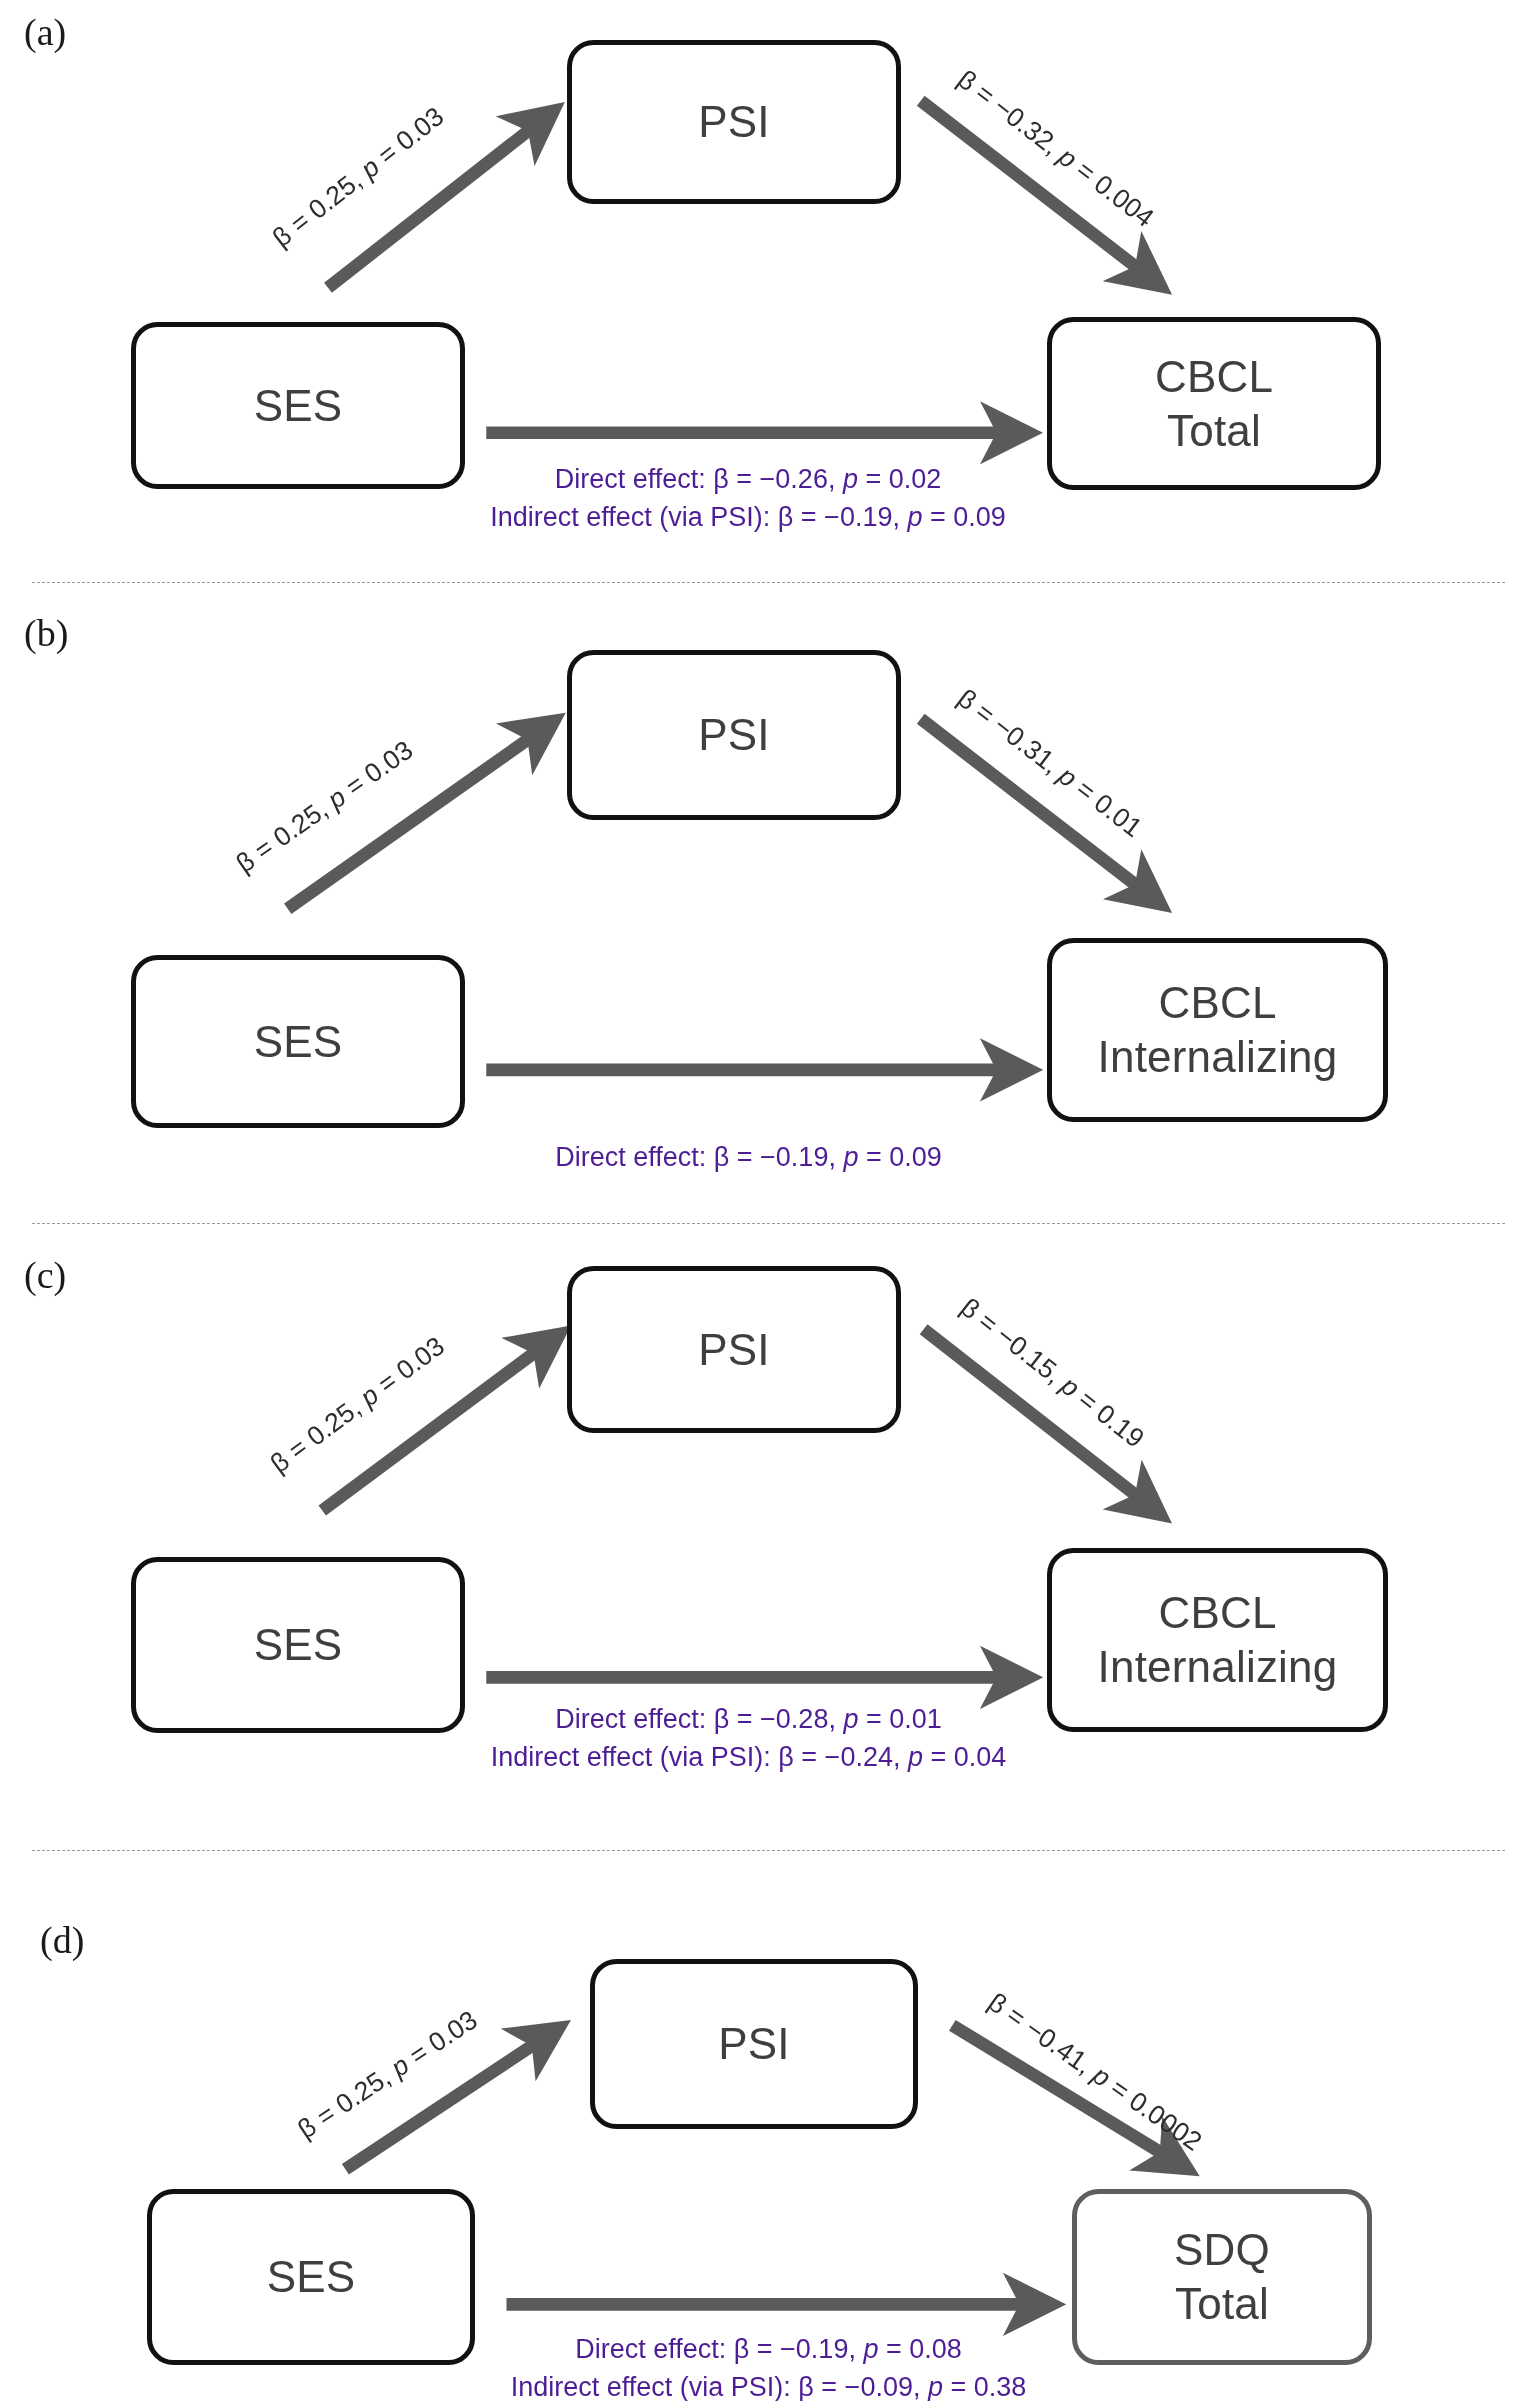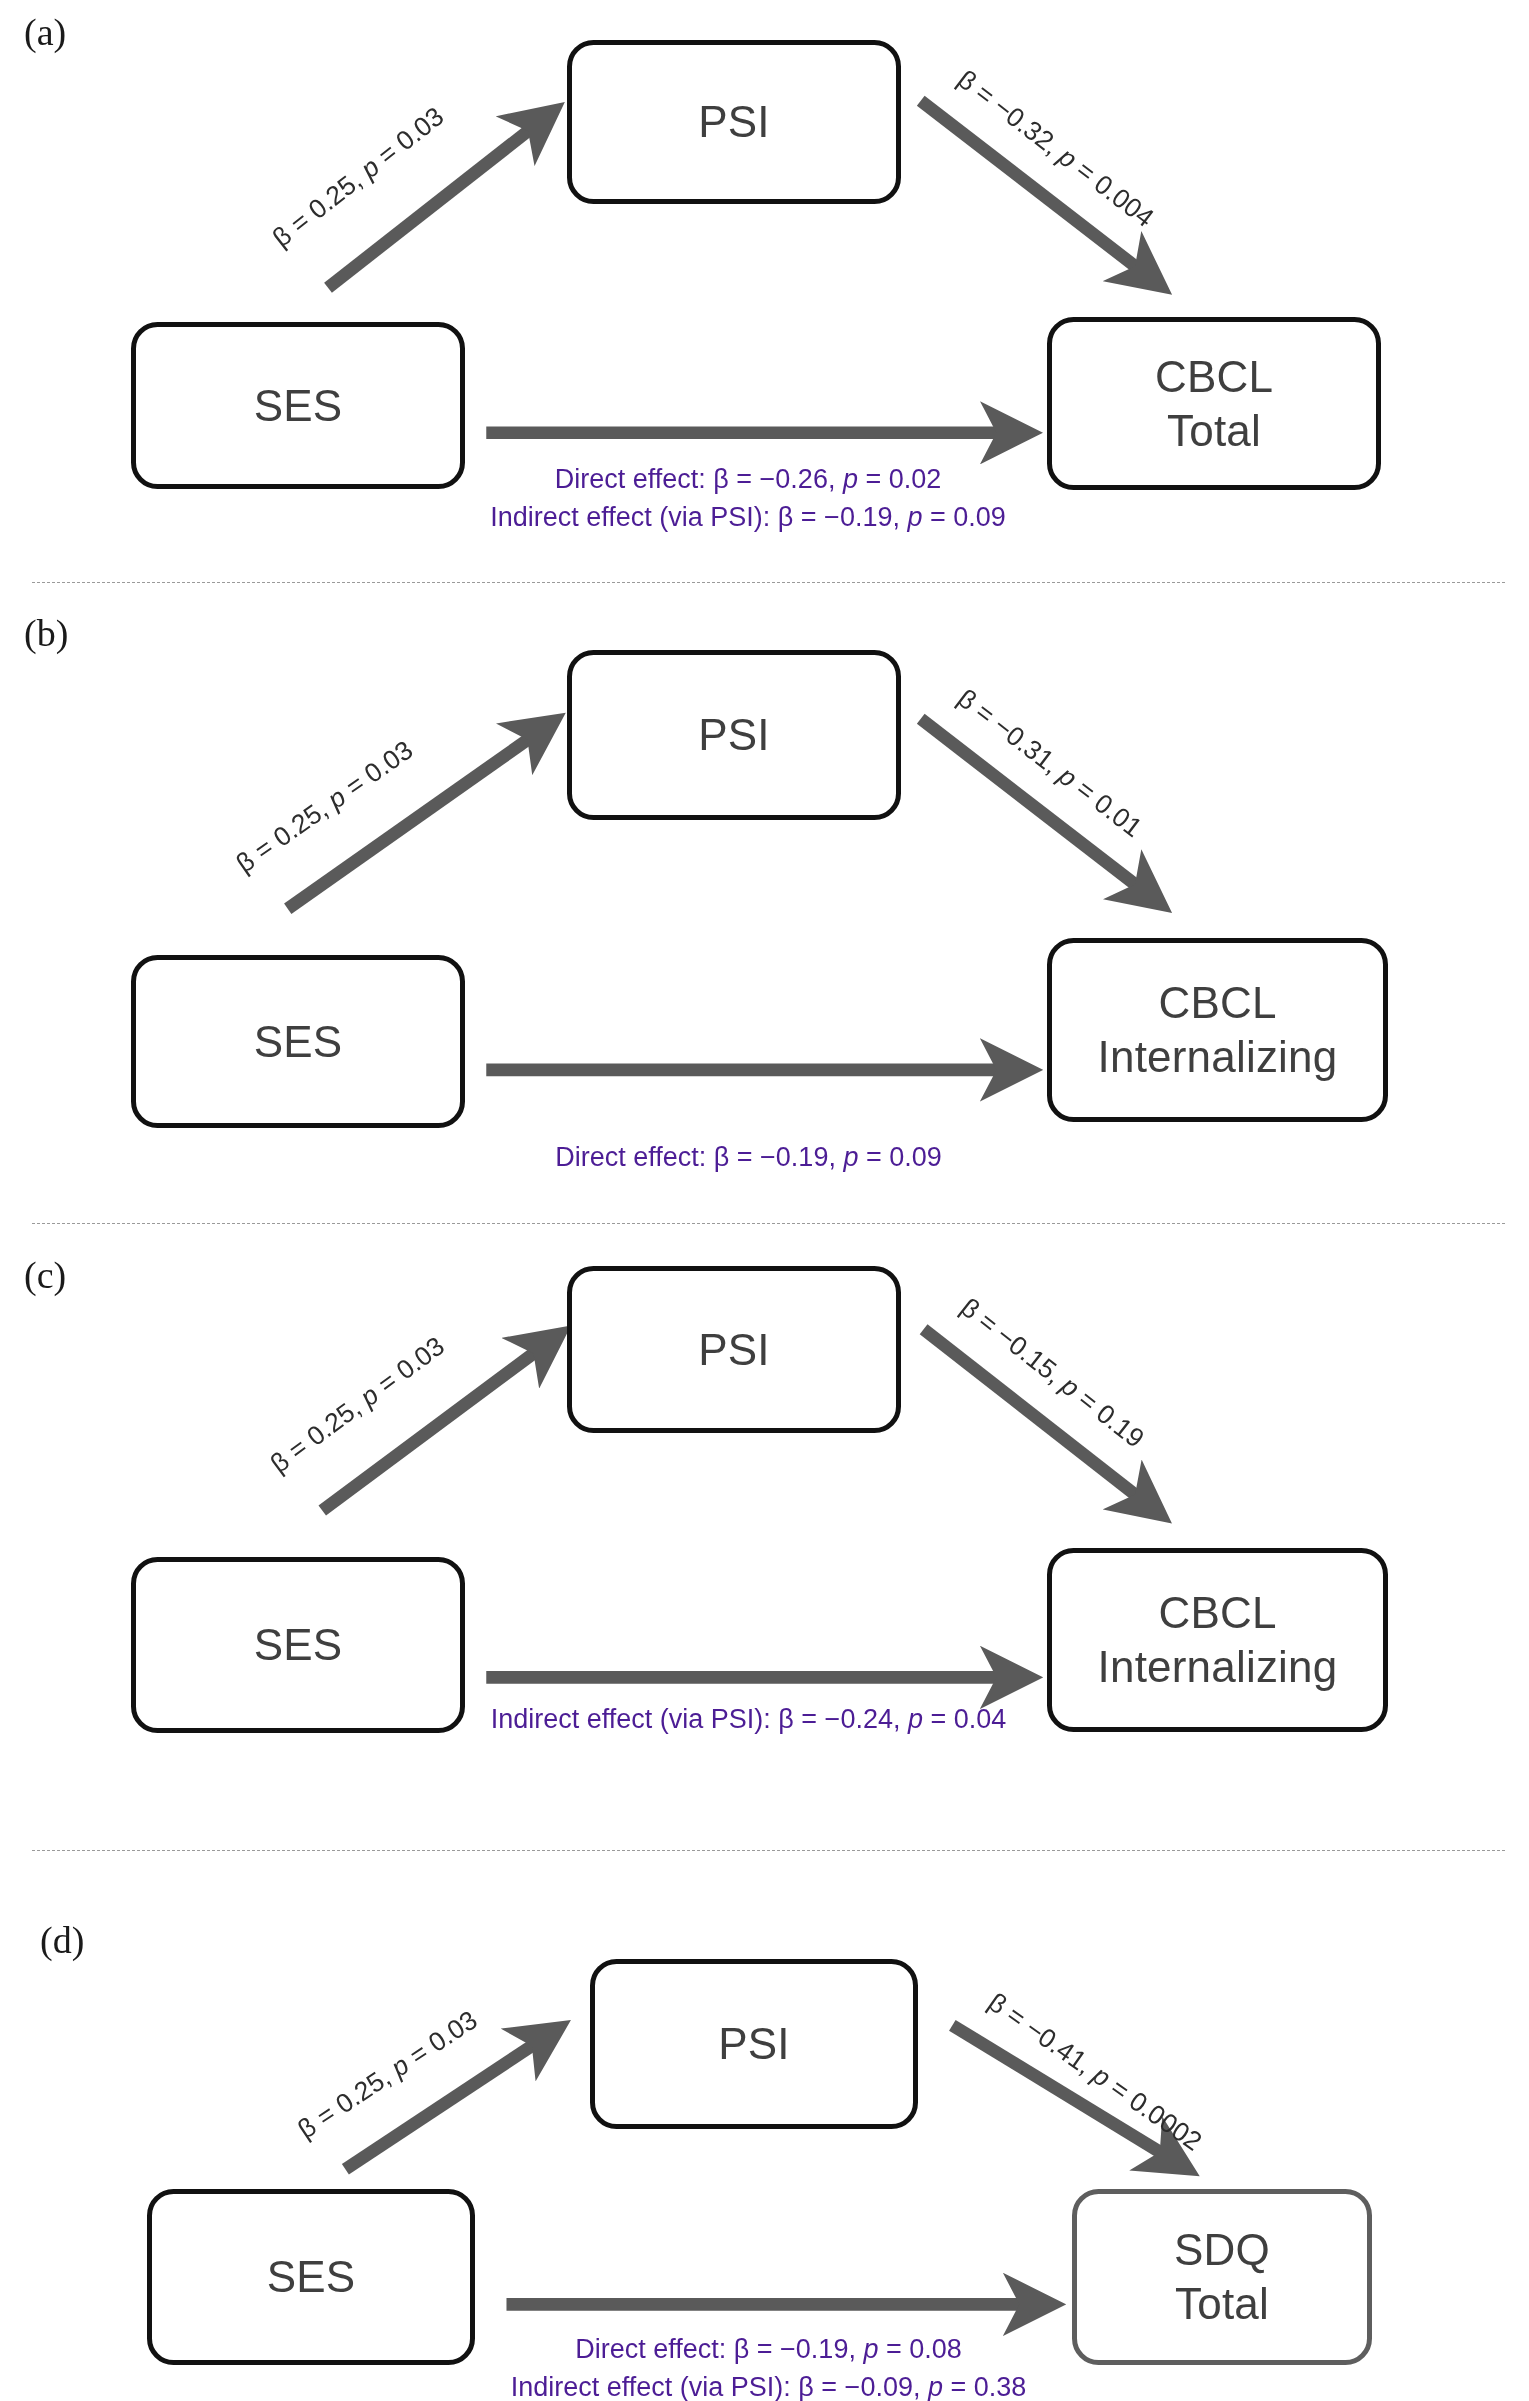--- a/index.html
+++ b/index.html
@@ -220,20 +220,21 @@
 
     <div class="node" style="left:1047px;top:308px;width:341px;height:184px;">
       <span class="ln">CBCL</span>
       <span class="ln">Internalizing</span>
     </div>
 
     <div class="diag-label" style="left:288px;top:233px;transform:rotate(-36.5deg) translateY(-24px);">β = 0.25, <i>p</i> = 0.03</div>
     <div class="diag-label" style="left:950px;top:69px;transform:rotate(38deg) translateY(-23px);">β = −0.15, <i>p</i> = 0.19</div>
 
     <div class="effects" style="left:357px;top:460px;width:783px;">
+      <span class="row">Direct effect: β = −0.28, <i>p</i> = 0.01</span>
       <span class="row">Indirect effect (via PSI): β = −0.24, <i>p</i> = 0.04</span>
     </div>
   </div>
 
   <div class="separator" style="top:1850px;"></div>
 
   <div class="panel" style="top:1870px;height:531px;">
     <div class="panel-label" style="left:40px;top:51px;">(d)</div>
 
     <svg class="arrows" width="1529" height="531" viewBox="0 0 2657 923">

